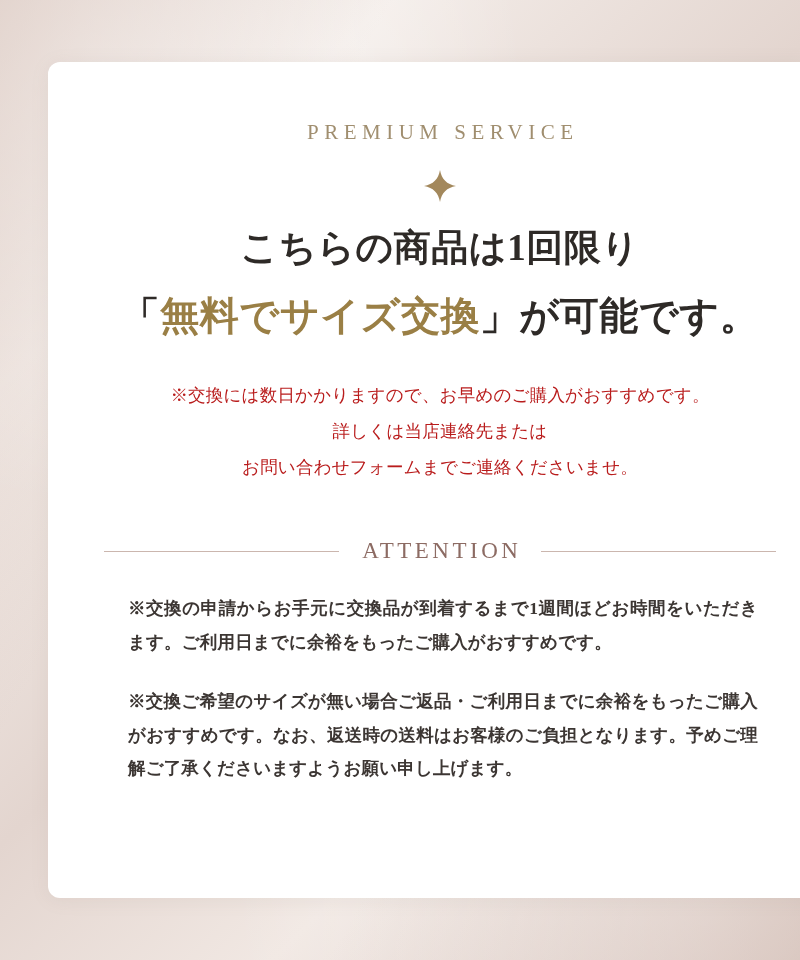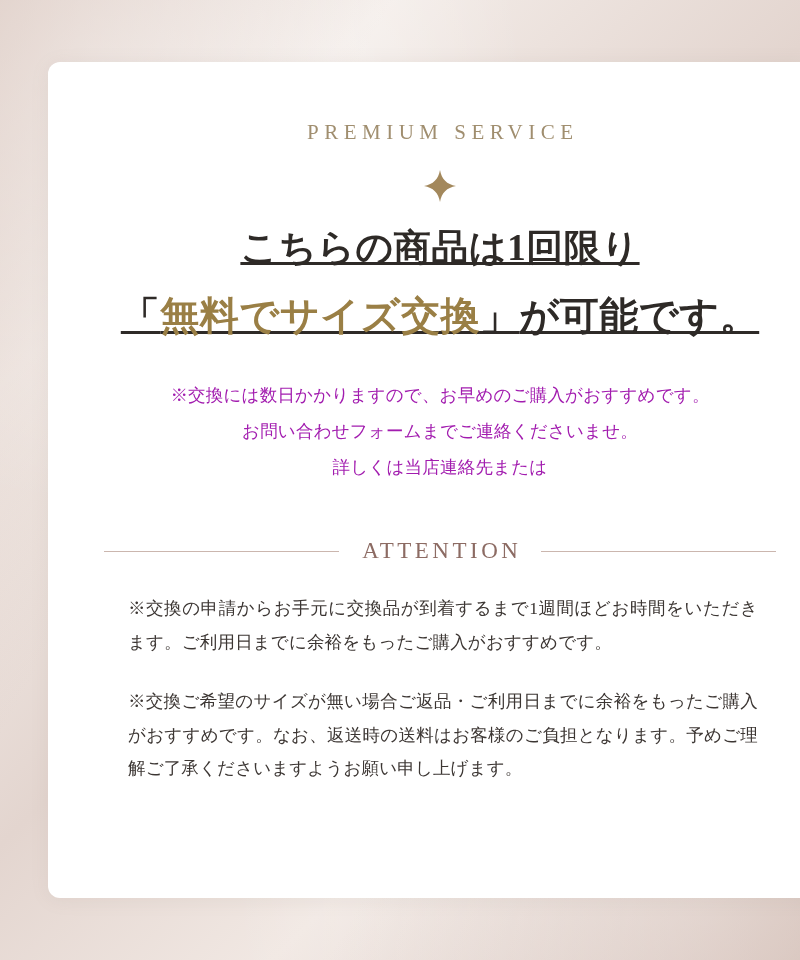--- a/index.html
+++ b/index.html
@@ -70,38 +70,37 @@
   }
 
   
   .headline {
     margin: 18px 0 0 0;
     color: #2e2a27;
     font-size: 37px;
     line-height: 1.48;
     letter-spacing: 0.5px;
     font-family: "Liberation Serif", "DejaVu Serif", serif;
-    text-decoration: underline;
   }
   .headline .line2 {
     display: block;
     margin-top: 11px;
     font-size: 39px;
   }
   .highlight {
     color: #9a7f45;
   }
   .bracket {
     color: #2e2a27;
   }
 
   
   .subnote {
     margin: 34px 0 0 0;
-    color: #a21caf;
+    color: #b91c1c;
     font-size: 17.5px;
     line-height: 2.05;
     letter-spacing: 0.2px;
     font-family: "Liberation Serif", "DejaVu Serif", serif;
   }
   .subnote span {
     display: block;
   }
 
   
@@ -123,20 +122,21 @@
     letter-spacing: 3.5px;
     text-indent: 3.5px;
     font-family: "Liberation Serif", "DejaVu Serif", serif;
   }
 
   
   .body-block {
     margin-top: 28px;
     text-align: left;
     padding: 0 22px 0 28px;
+    font-weight: bold;
   }
   .body-block p {
     margin: 0 0 26px 0;
     color: #3c3633;
     font-size: 17.5px;
     line-height: 1.92;
     letter-spacing: 0.15px;
     text-align: justify;
     font-family: "Liberation Serif", "DejaVu Serif", serif;
   }
@@ -161,22 +161,22 @@
       </span>
     </div>
 
     <h1 class="headline">
       <span class="line1">こちらの商品は1回限り</span>
       <span class="line2"><span class="bracket">「</span><span class="highlight">無料でサイズ交換</span><span class="bracket">」</span><span>が可能です。</span></span>
     </h1>
 
     <div class="subnote">
       <span>※交換には数日かかりますので、お早めのご購入がおすすめです。</span>
+      <span>詳しくは当店連絡先または</span>
       <span>お問い合わせフォームまでご連絡くださいませ。</span>
-      <span>詳しくは当店連絡先または</span>
     </div>
 
     <div class="attention">
       <span class="rule"></span>
       <span class="att-label">ATTENTION</span>
       <span class="rule"></span>
     </div>
 
     <div class="body-block">
       <p>※交換の申請からお手元に交換品が到着するまで1週間ほどお時間をいただきます。ご利用日までに余裕をもったご購入がおすすめです。</p>

